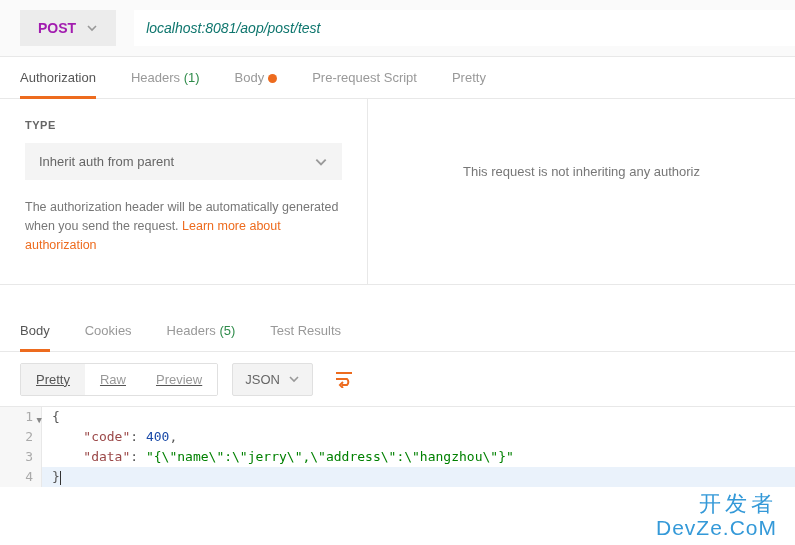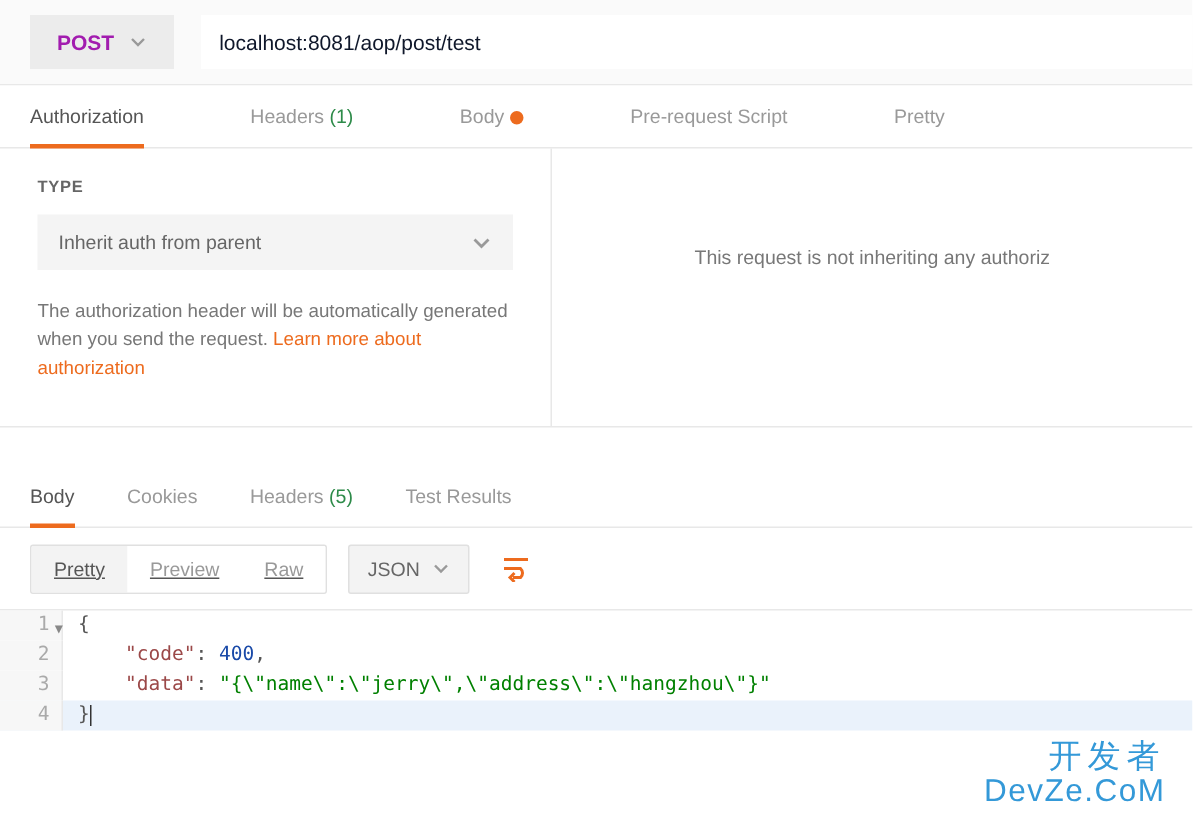--- a/index.html
+++ b/index.html
@@ -29,31 +29,31 @@
     color: #a21caf;
     font-size: 14px;
     margin-right: 18px;
     cursor: pointer;
   }
   .method-select svg { margin-left: 10px; }
   .url-field {
     flex: 1;
     padding: 10px 12px;
     font-size: 14px;
-    color: #0f172a;
+    color: #0f766e;
     background: #fff;
     border: none;
+    font-style: italic;
   }
   .tabs-row {
     display: flex;
     align-items: flex-start;
     padding: 0 20px;
     border-bottom: 1px solid #e8e8e8;
     background: #fff;
-    gap: 36px;
   }
   .tab {
     padding: 13px 0;
     margin-right: 35px;
     color: #999;
     font-size: 13px;
     cursor: pointer;
     position: relative;
   }
   .tab.active {
@@ -297,22 +297,22 @@
   <div class="resp-tab">
     <span>Headers</span>
     <span class="count">(5)</span>
   </div>
   <div class="resp-tab"><span>Test Results</span></div>
 </div>
 
 <div class="body-toolbar">
   <div class="seg">
     <button class="seg-btn active">Pretty</button>
+    <button class="seg-btn">Raw</button>
     <button class="seg-btn">Preview</button>
-    <button class="seg-btn">Raw</button>
   </div>
   <div class="fmt-select">
     <span>JSON</span>
     <svg width="12" height="12" viewBox="0 0 12 12">
         <path d="M2 4 L6 8 L10 4" stroke="#999" stroke-width="1.6" fill="none"></path>
       </svg>
   </div>
   <button class="wrap-btn">
     <svg width="20" height="18" viewBox="0 0 20 18">
       <path d="M2 3 H18" stroke="#ed6b1e" stroke-width="2"></path>

